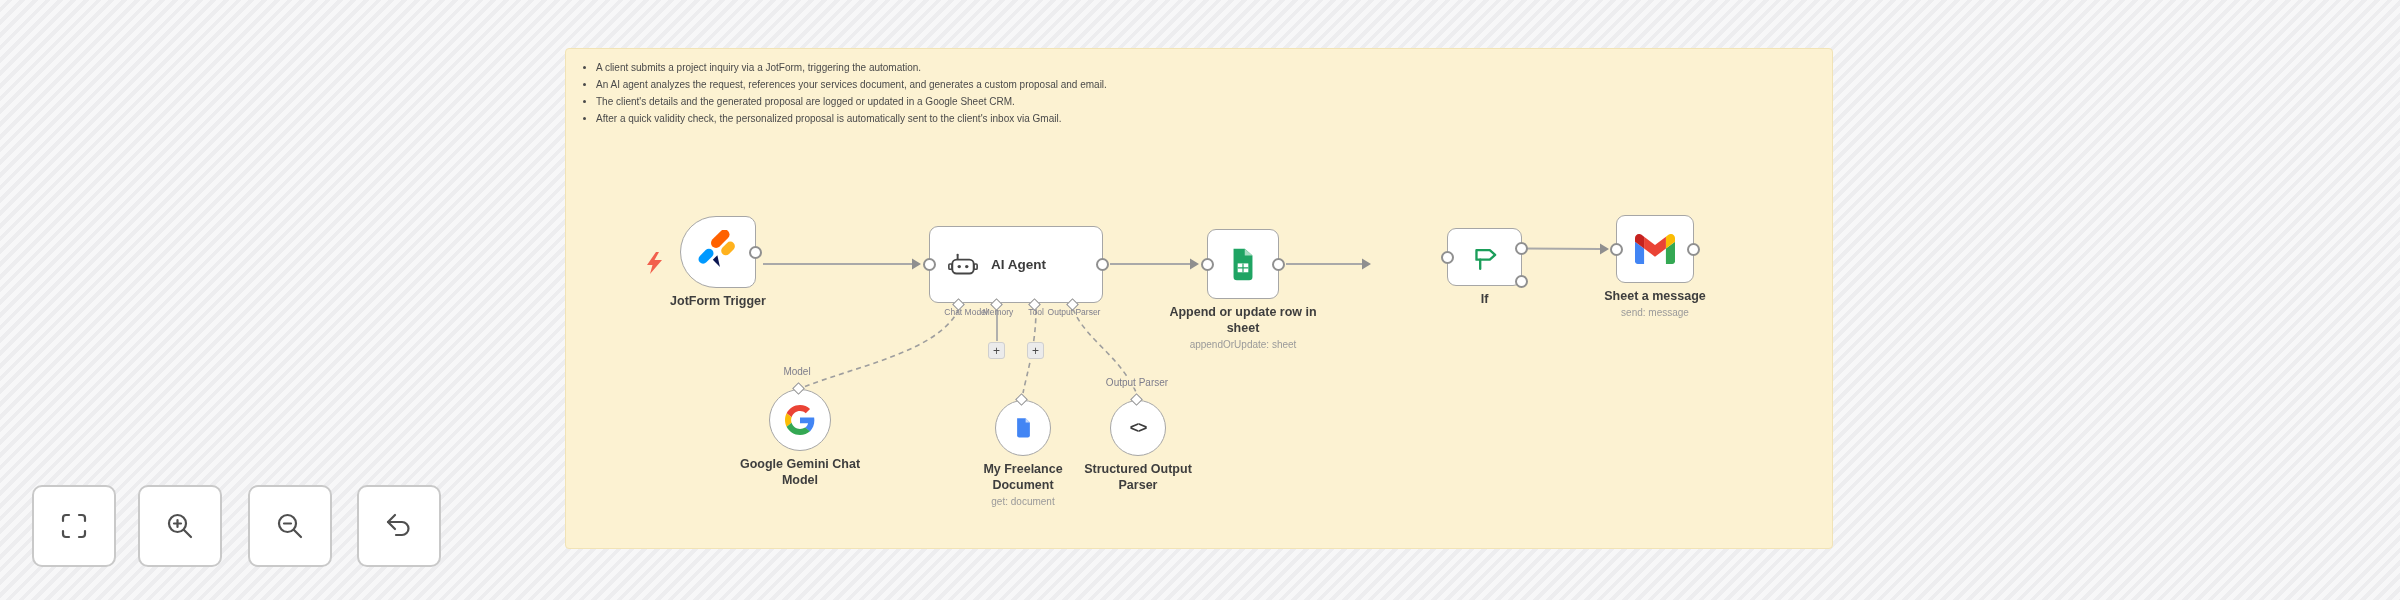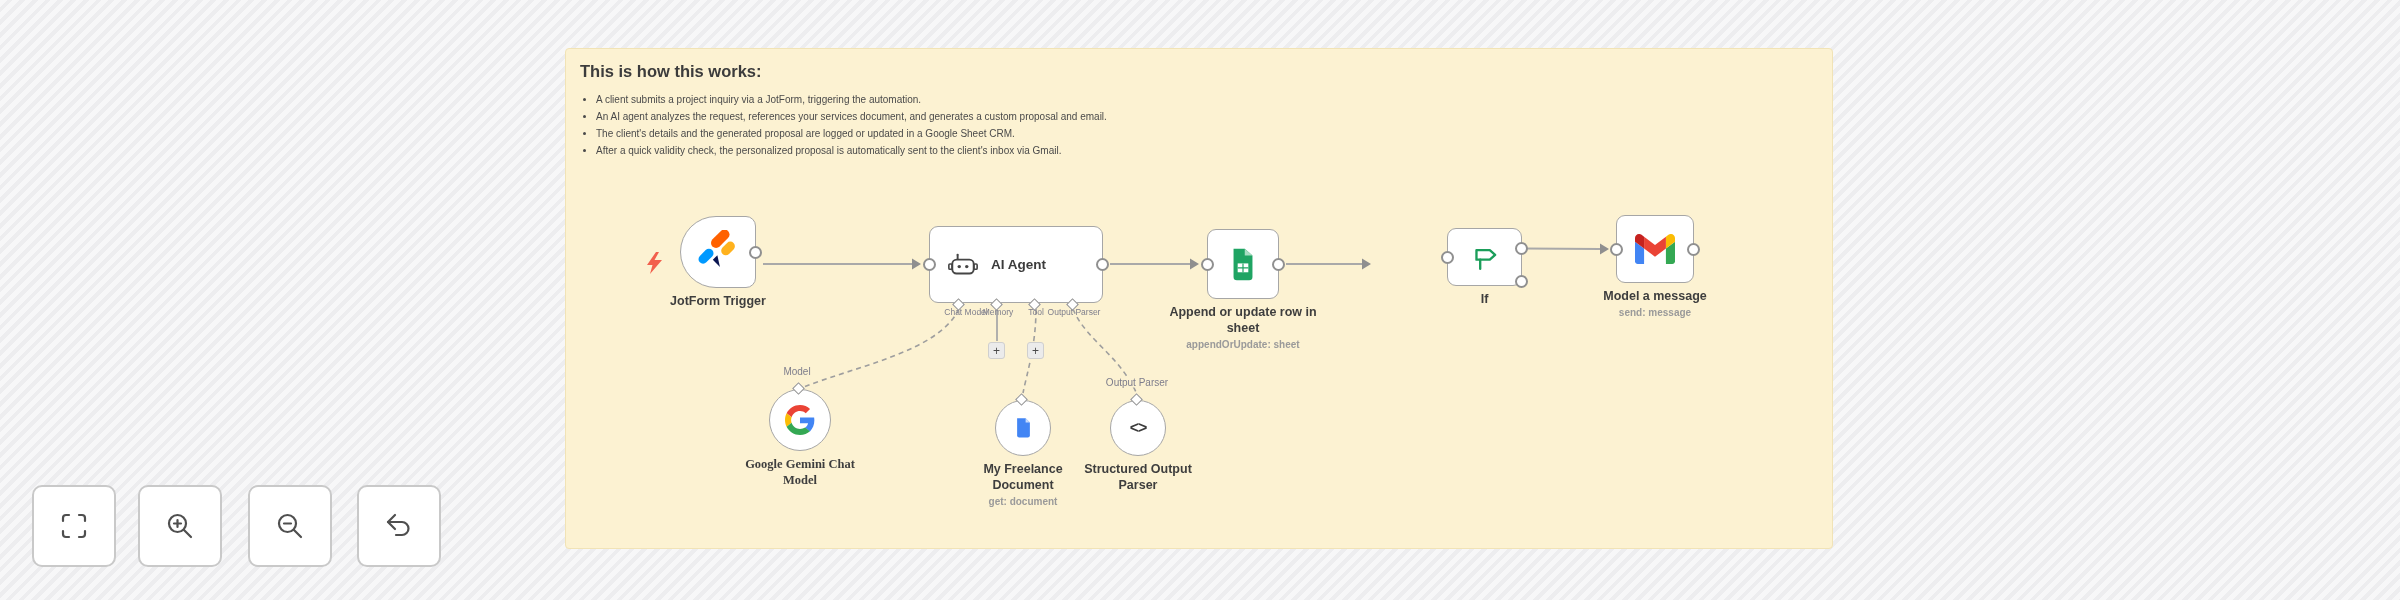--- a/index.html
+++ b/index.html
@@ -66,21 +66,21 @@
     position:absolute; top:calc(100% + 5px); transform:translateX(-50%);
     font-size:8.5px; color:#7e7e8c; white-space:nowrap;
   }
 
   .below{
     position:absolute; top:calc(100% + 6px); left:50%; transform:translateX(-50%);
     text-align:center; z-index:4;
   }
   .nl{ font-size:12.5px; font-weight:700; color:#3e3e3e; line-height:1.28; white-space:nowrap; }
   .wrap .nl{ white-space:normal; }
-  .ns{ font-size:10px; font-weight:700; color:#9a9a9a; margin-top:3px; white-space:nowrap; }
+  .ns{ font-size:10px; font-weight:400; color:#9a9a9a; margin-top:3px; white-space:nowrap; }
 
   .subnode{
     position:absolute; background:#fff; border:1.8px solid #a6a6a6; border-radius:50%;
     z-index:4; display:flex; align-items:center; justify-content:center;
   }
   .sub-gemini{ left:769px; top:389px; width:62px; height:62px; }
   .sub-doc{ left:995px; top:400px; width:56px; height:56px; }
   .sub-parser{ left:1110px; top:400px; width:56px; height:56px; }
   .parser-glyph{ font-size:16px; font-weight:700; color:#3c3c3c; letter-spacing:-1px; }
 
@@ -100,21 +100,20 @@
     display:flex; align-items:center; justify-content:center; padding:0;
   }
   .ctrl svg{ stroke:#4f4f4f; stroke-width:2.2; fill:none; stroke-linecap:round; stroke-linejoin:round; }
 </style>
 </head>
 <body>
 
 <div class="viewport">
 
   <div class="sticky">
-    <h2>This is how this works:</h2>
     <ul>
       <li>A client submits a project inquiry via a JotForm, triggering the automation.</li>
       <li>An AI agent analyzes the request, references your services document, and generates a custom proposal and email.</li>
       <li>The client's details and the generated proposal are logged or updated in a Google Sheet CRM.</li>
       <li>After a quick validity check, the personalized proposal is automatically sent to the client's inbox via Gmail.</li>
     </ul>
   </div>
 
   <svg class="wires" width="2400" height="600" viewBox="0 0 2400 600">
     <path class="wire" d="M763 264 H912"></path>
@@ -212,34 +211,34 @@
     <svg width="40" height="30" viewBox="52 42 88 66">
       <path fill="#4285f4" d="M58 108h14V74L52 59v43c0 3.32 2.69 6 6 6"></path>
       <path fill="#34a853" d="M120 108h14c3.32 0 6-2.69 6-6V59l-20 15"></path>
       <path fill="#fbbc04" d="M120 48v26l20-15v-8c0-7.42-8.47-11.65-14.4-7.2"></path>
       <path fill="#ea4335" d="M72 74V48l24 18 24-18v26L96 92"></path>
       <path fill="#c5221f" d="M52 51v8l20 15V48l-5.6-4.2c-5.94-4.45-14.4-.22-14.4 7.2"></path>
     </svg>
     <div class="port in"></div>
     <div class="port out"></div>
     <div class="below">
-      <div class="nl">Model a message</div>
+      <div class="nl">Sheet a message</div>
       <div class="ns">send: message</div>
     </div>
   </div>
 
   <div class="subnode sub-gemini">
     <div class="diamond d-t"></div>
     <svg width="30" height="30" viewBox="0 0 48 48">
       <path fill="#EA4335" d="M24 9.5c3.54 0 6.71 1.22 9.21 3.6l6.85-6.85C35.9 2.38 30.47 0 24 0 14.62 0 6.51 5.38 2.56 13.22l7.98 6.19C12.43 13.72 17.74 9.5 24 9.5z"></path>
       <path fill="#4285F4" d="M46.98 24.55c0-1.57-.15-3.09-.38-4.55H24v9.02h12.94c-.58 2.96-2.26 5.48-4.78 7.18l7.73 6c4.51-4.18 7.09-10.36 7.09-17.65z"></path>
       <path fill="#FBBC05" d="M10.53 28.59c-.48-1.45-.76-2.99-.76-4.59s.27-3.14.76-4.59l-7.98-6.19C.92 16.46 0 20.12 0 24c0 3.88.92 7.54 2.56 10.78l7.97-6.19z"></path>
       <path fill="#34A853" d="M24 48c6.48 0 11.93-2.13 15.89-5.81l-7.73-6c-2.15 1.45-4.92 2.3-8.16 2.3-6.26 0-11.57-4.22-13.47-9.91l-7.98 6.19C6.51 42.62 14.62 48 24 48z"></path>
     </svg>
-    <div class="below wrap" style="width:130px;font-family:Liberation Serif, serif;">
+    <div class="below wrap" style="width:130px;">
       <div class="nl">Google Gemini Chat Model</div>
     </div>
   </div>
 
   <div class="subnode sub-doc">
     <div class="diamond d-t"></div>
     <svg width="17" height="22" viewBox="0 0 16 20">
       <path d="M2 0.8 h8 L14 4.8 V17 a2 2 0 0 1 -2 2 H4 a2 2 0 0 1 -2 -2 Z" fill="#4285F4"></path>
       <path d="M10 0.8 L14 4.8 H10 Z" fill="#C9DCFB"></path>
     </svg>

